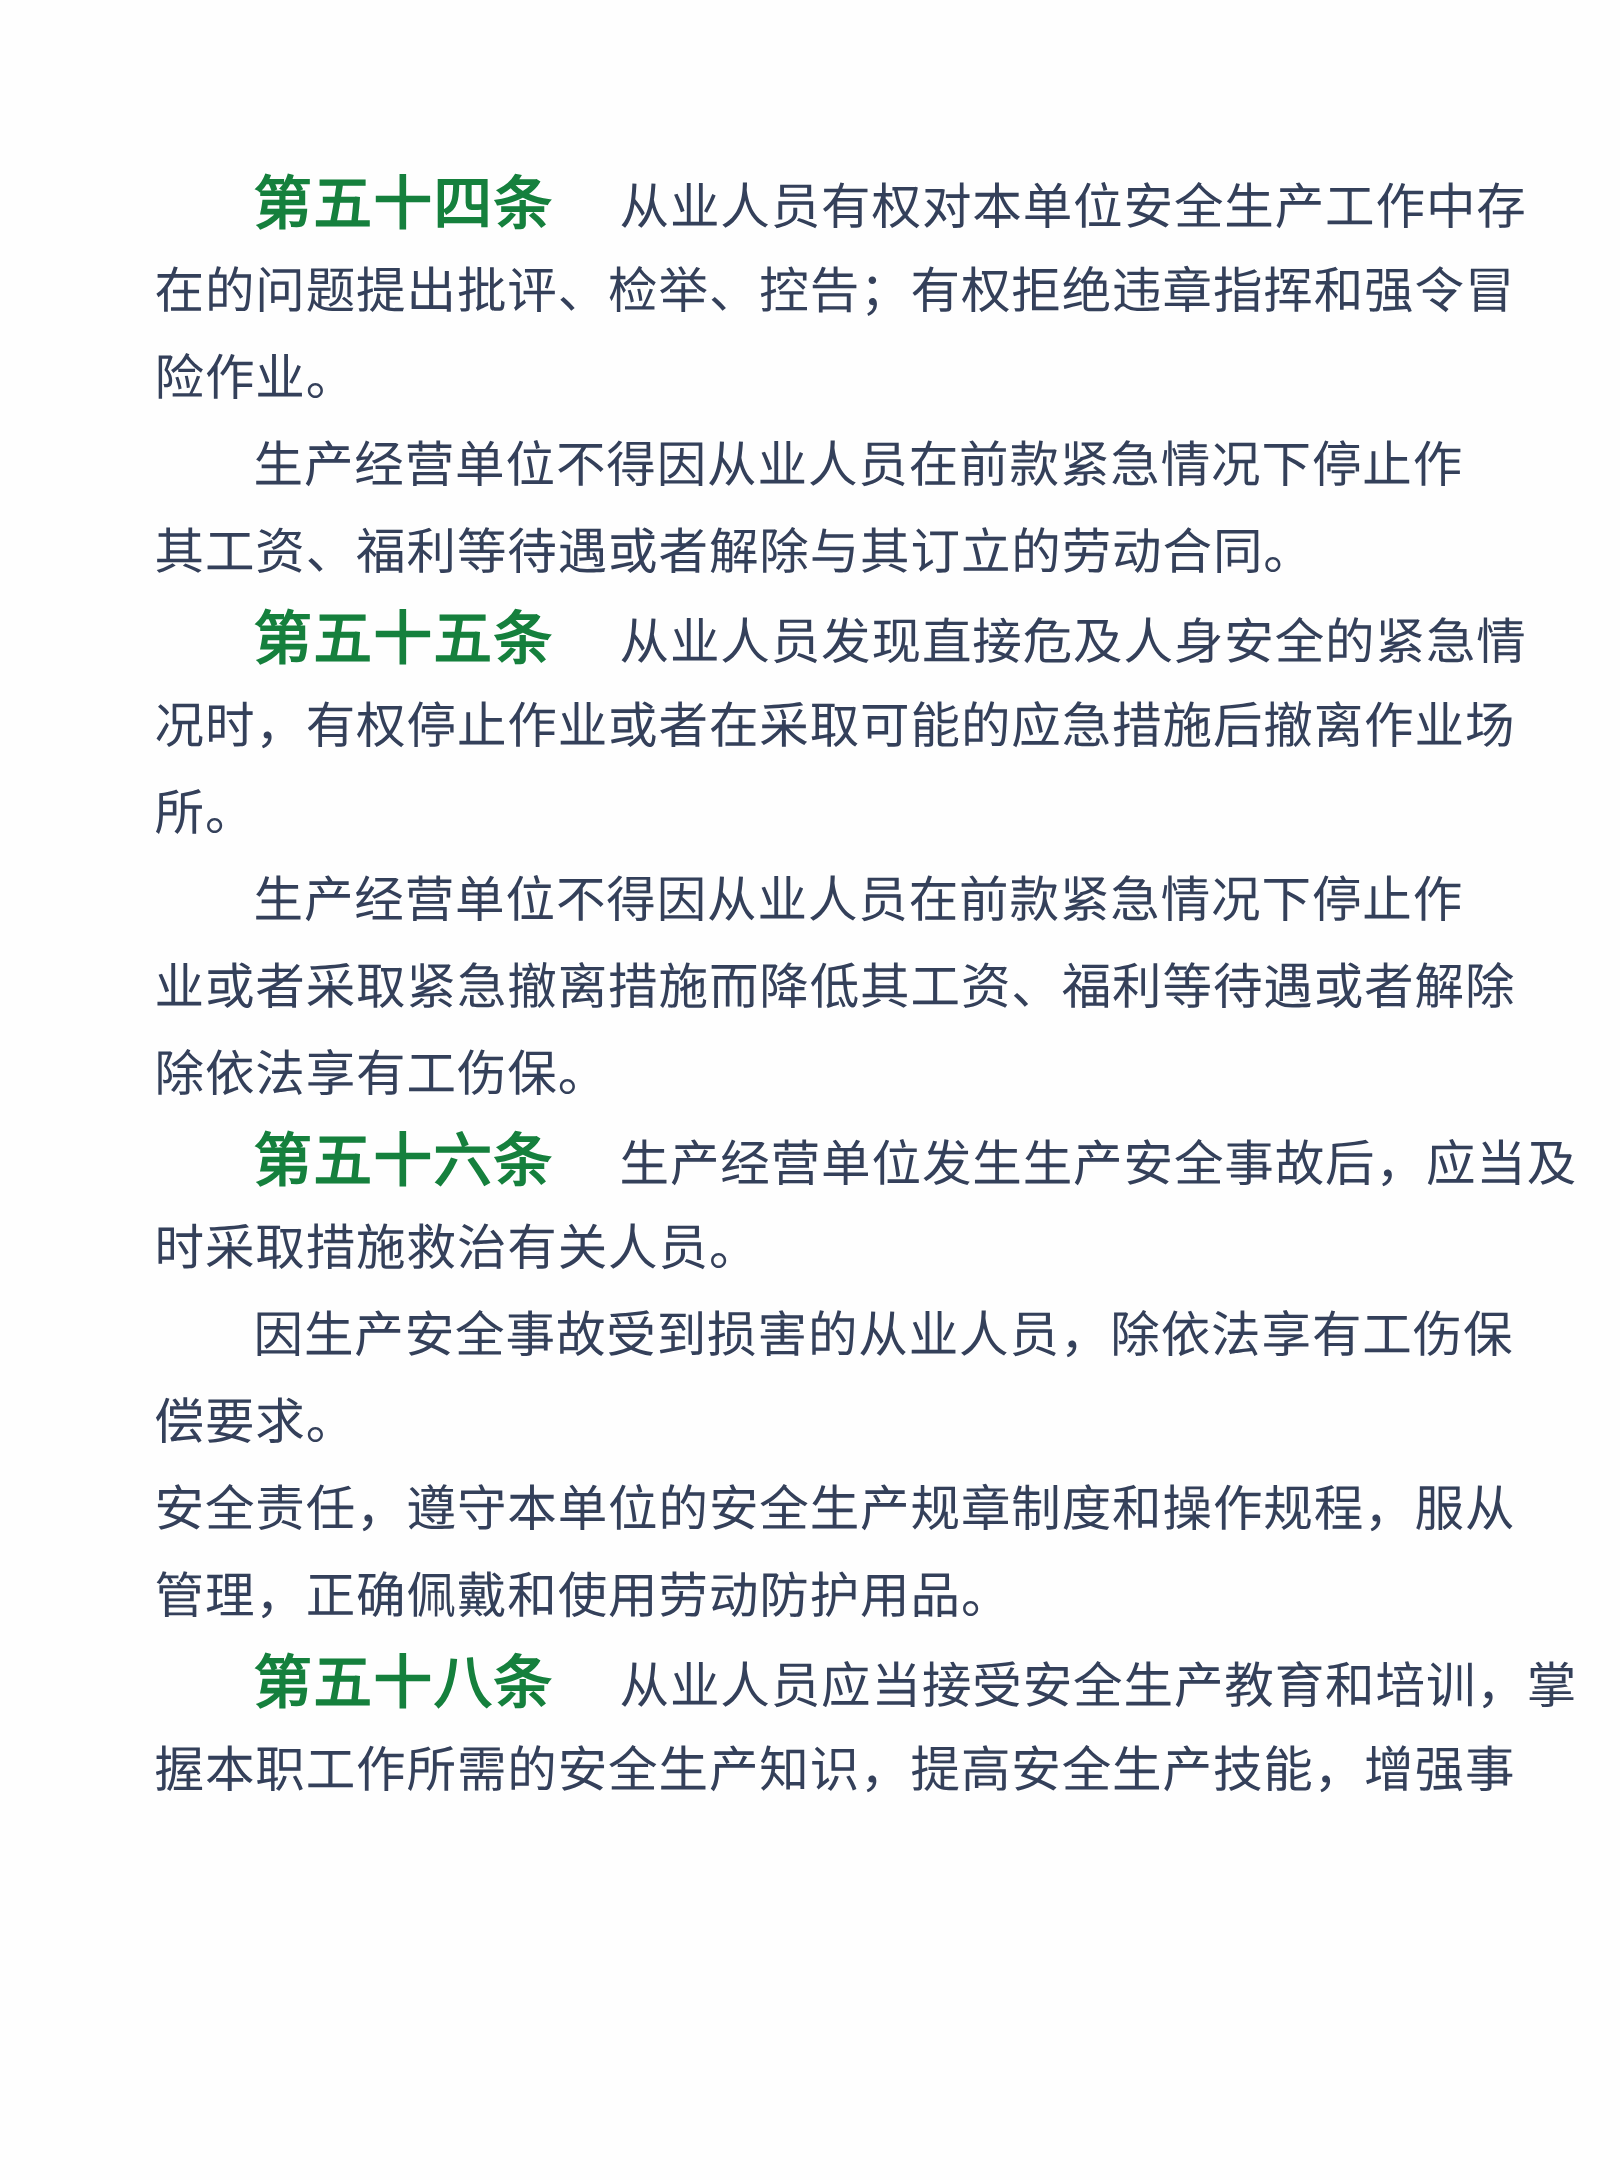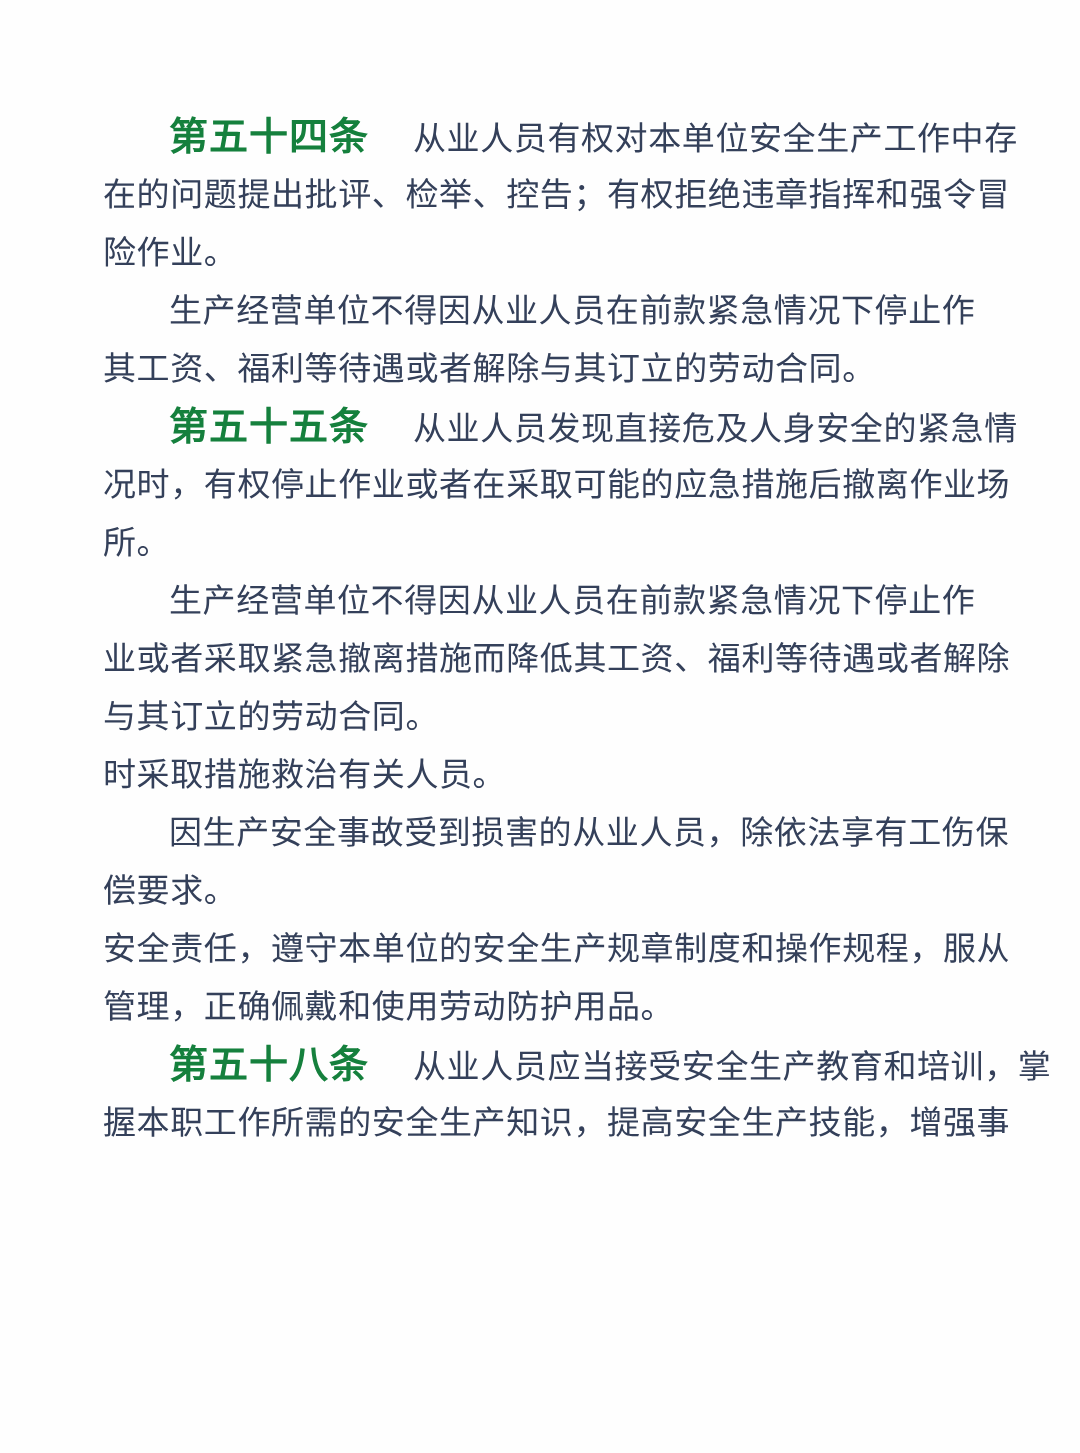--- a/index.html
+++ b/index.html
@@ -49,21 +49,22 @@
       <div class="line first"><span class="article-no">第五十四条</span><span>从业人员有权对本单位安全生产工作中存</span></div>
       <div class="line"><span>在的问题提出批评、检举、控告；有权拒绝违章指挥和强令冒</span></div>
       <div class="line"><span>险作业。</span></div>
       <div class="line first"><span>生产经营单位不得因从业人员在前款紧急情况下停止作</span></div>
       <div class="line"><span>其工资、福利等待遇或者解除与其订立的劳动合同。</span></div>
       <div class="line first"><span class="article-no">第五十五条</span><span>从业人员发现直接危及人身安全的紧急情</span></div>
       <div class="line"><span>况时，有权停止作业或者在采取可能的应急措施后撤离作业场</span></div>
       <div class="line"><span>所。</span></div>
       <div class="line first"><span>生产经营单位不得因从业人员在前款紧急情况下停止作</span></div>
       <div class="line"><span>业或者采取紧急撤离措施而降低其工资、福利等待遇或者解除</span></div>
-      <div class="line"><span>与其订立的劳动合同。</span></div>
+      <div class="line"><span>除依法享有工伤保。</span></div>
+      <div class="line first"><span class="article-no">第五十六条</span><span>生产经营单位发生生产安全事故后，应当及</span></div>
       <div class="line"><span>时采取措施救治有关人员。</span></div>
       <div class="line first"><span>因生产安全事故受到损害的从业人员，除依法享有工伤保</span></div>
       <div class="line"><span>偿要求。</span></div>
       <div class="line"><span>安全责任，遵守本单位的安全生产规章制度和操作规程，服从</span></div>
       <div class="line"><span>管理，正确佩戴和使用劳动防护用品。</span></div>
       <div class="line first"><span class="article-no">第五十八条</span><span>从业人员应当接受安全生产教育和培训，掌</span></div>
       <div class="line"><span>握本职工作所需的安全生产知识，提高安全生产技能，增强事</span></div>
     </div>
 </div>
 

